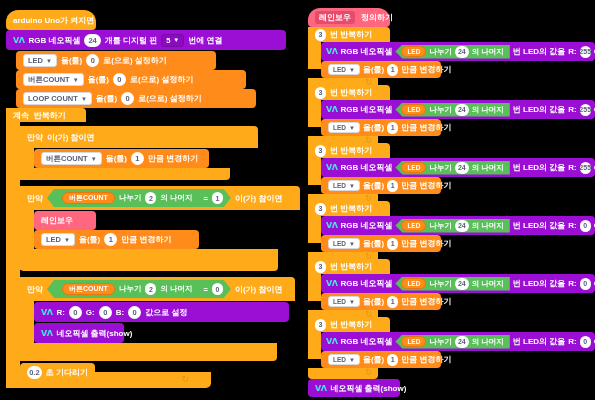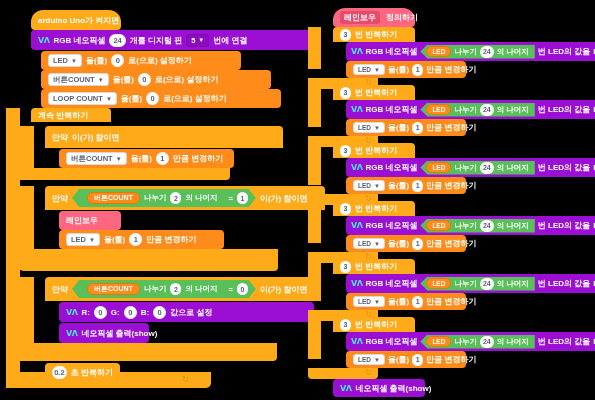--- a/index.html
+++ b/index.html
@@ -7,21 +7,21 @@
     width:595px;height:400px;position:relative;overflow:hidden;
     font-family:"Liberation Sans","DejaVu Sans",sans-serif;
     -webkit-font-smoothing:antialiased;
   }
   .canvas{position:absolute;inset:0;background:#000;}
 
   
   .blk{position:absolute;display:flex;align-items:center;box-sizing:border-box;
        color:#fff;font-size:8px;font-weight:bold;white-space:nowrap;border-radius:4px;}
   .hat{border-radius:12px 12px 4px 4px;}
-  .row{gap:4px;padding:0 7px;margin-left:25px;}
+  .row{gap:4px;padding:0 7px;}
 
   
   .oval{background:#fff;color:#575E75;border-radius:9px;min-width:13px;height:13px;
         display:inline-flex;align-items:center;justify-content:center;font-size:7.5px;
         font-weight:bold;padding:0 4px;box-sizing:border-box;}
   .oval.sm{min-width:11px;height:12px;font-size:7px;padding:0 3px;}
   
   .dd{background:#FF8C1A;border:1px solid #E17A0E;color:#fff;border-radius:3px;height:13px;
       display:inline-flex;align-items:center;gap:3px;padding:0 4px;font-size:7.5px;box-sizing:border-box;}
   .dd.white{background:#fff;border:1px solid #d9d9d9;color:#575E75;}
@@ -84,21 +84,21 @@
     <span class="dd white">
       <span>LOOP COUNT</span>
       <span class="caret">▼</span>
     </span>
     <span class="label">을(를)</span>
     <span class="oval">0</span>
     <span class="label">로(으로) 설정하기</span>
   </div>
 
   <div style="position:absolute;left:6px;top:108px;width:14px;height:280px;background:#FFAB19;"></div>
-  <div class="blk row" style="left:6px;top:108px;width:80px;height:14px;background:#FFAB19;border-radius:4px 4px 0 0;">
+  <div class="blk row" style="left:6px;top:108px;width:80px;height:14px;background:#FFAB19;border-radius:4px 4px 0 0;font-family:Liberation Mono, monospace;">
     <span class="label">계속 반복하기</span>
   </div>
   <div style="position:absolute;left:6px;top:372px;width:205px;height:16px;background:#FFAB19;border-radius:0 0 5px 5px;">
     <span class="loopArrow" style="position:absolute;right:22px;top:2px;">↻</span>
   </div>
 
   <div style="position:absolute;left:20px;top:126px;width:14px;height:54px;background:#FFAB19;"></div>
   <div class="blk row" style="left:20px;top:126px;width:238px;height:22px;background:#FFAB19;border-radius:4px 4px 0 0;">
     <span class="label">만약</span>
     <span class="label">이(가) 참이면</span>
@@ -177,21 +177,21 @@
   </div>
 
   <div class="blk row" style="left:34px;top:323px;width:90px;height:20px;background:#9B0FD4;">
     <span class="pixicon">ᐯᐱ</span>
     <span class="label">네오픽셀 출력(show)</span>
   </div>
   <div style="position:absolute;left:20px;top:343px;width:257px;height:18px;background:#FFAB19;border-radius:0 0 4px 4px;"></div>
 
   <div class="blk row" style="left:20px;top:363px;width:75px;height:19px;background:#FFAB19;">
     <span class="oval">0.2</span>
-    <span class="label">초 반복하기</span>
+    <span class="label">초 기다리기</span>
   </div>
 
   <div class="blk hat row" style="left:308px;top:8px;width:82px;height:19px;background:#FF6680;gap:6px;">
     <span class="label" style="background:#E64B6B;border-radius:3px;padding:1px 4px;">레인보우</span>
     <span class="label">정의하기</span>
   </div>
 
   <div style="position:absolute;left:308px;top:27px;width:13px;height:42px;background:#FFAB19;"></div>
   <div class="blk row" style="left:308px;top:27px;width:82px;height:15px;background:#FFAB19;border-radius:4px 4px 0 0;">
     <span class="oval sm">3</span>

